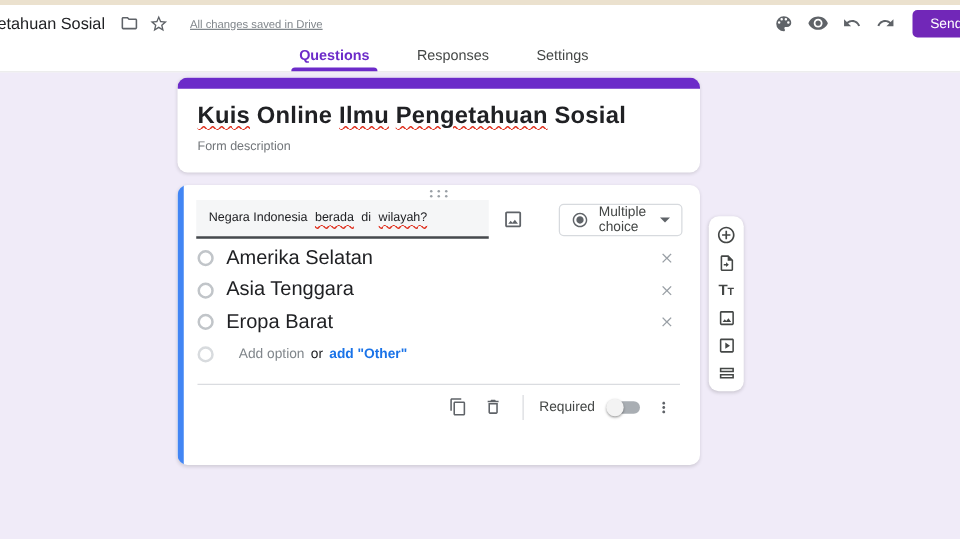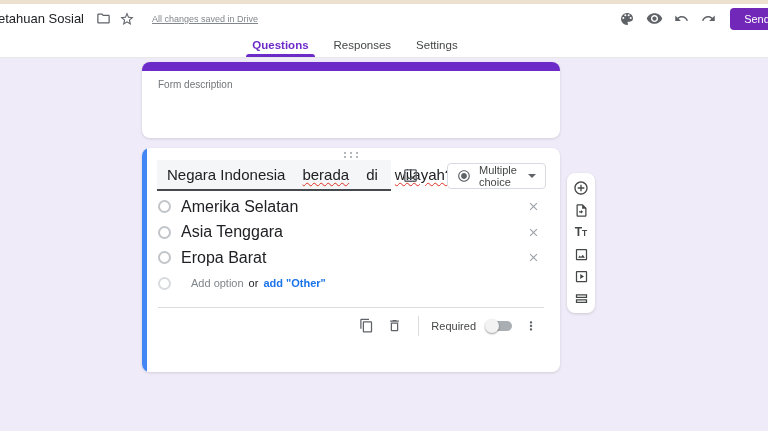--- a/index.html
+++ b/index.html
@@ -20,21 +20,21 @@
   .topbar{height:29px;background:#fff;display:flex;align-items:center;padding-left:0;}
   .doc-title{font-size:13px;color:#202124;margin-left:-2px;white-space:nowrap;}
   .tb-iconbtn{width:22px;height:22px;display:flex;align-items:center;justify-content:center;border-radius:50%;}
   .tb-left{display:flex;align-items:center;gap:2px;}
   .tb-left .tb-iconbtn:first-of-type{margin-left:6px;}
   .save-status{font-size:9px;color:#80868b;margin-left:12px;white-space:nowrap;text-decoration:underline;}
   .tb-right{margin-left:auto;display:flex;align-items:center;gap:5px;}
   .send-btn{width:54px;height:22px;background:var(--send);color:#fff;font-size:11px;border-radius:4px;margin-left:6px;margin-right:-16px;}
 
   
-  .tabs-row{height:25px;background:#fff;border-bottom:1px solid #e8e8e8;display:flex;justify-content:center;align-items:stretch;gap:19px;padding-right:58px;}
+  .tabs-row{height:25px;background:#fff;border-bottom:1px solid #e8e8e8;display:flex;justify-content:center;align-items:stretch;gap:32px;padding-right:58px;}
   .tab{font-size:11.5px;color:#444746;display:flex;align-items:center;position:relative;padding:0 3px;}
   .tab.active{color:var(--accent);font-weight:bold;}
   .tab.active::after{content:"";position:absolute;left:-3px;right:-3px;bottom:0;height:3px;background:var(--accent);border-radius:3px 3px 0 0;}
 
   
   .canvas{position:absolute;top:58px;left:0;right:0;bottom:0;background:var(--bg);}
 
   .card{position:absolute;background:#fff;border-radius:8px;box-shadow:0 1px 3px rgba(0,0,0,.13);}
 
   
@@ -43,21 +43,21 @@
   .form-title{margin:11px 16px 0;font-size:19px;color:#202124;letter-spacing:.2px;white-space:nowrap;}
   .form-desc{margin:8px 16px 0;font-size:10px;color:#717579;}
   .missp{text-decoration-line:underline;text-decoration-style:wavy;text-decoration-color:var(--red);text-decoration-thickness:1px;text-underline-offset:2px;}
 
   
   .question-card{left:142px;top:90px;width:418px;height:224px;overflow:hidden;}
   .active-border{position:absolute;left:0;top:0;bottom:0;width:5px;background:var(--blue);}
   .drag-handle{margin:4px auto 0;width:14px;display:grid;grid-template-columns:repeat(3,2px);grid-gap:2px 4px;justify-content:center;}
   .drag-handle i{width:2px;height:2px;border-radius:50%;background:#9aa0a6;}
   .q-row{display:flex;align-items:center;margin:2px 14px 0 15px;}
-  .q-input{width:234px;height:31px;background:#f5f6f7;border-bottom:2px solid #46494d;display:flex;align-items:center;padding:0 10px;font-size:15px;color:#202124;white-space:nowrap;gap:17px;}
+  .q-input{width:234px;height:31px;background:#f5f6f7;border-bottom:2px solid #46494d;display:flex;align-items:center;padding:0 10px;font-size:10px;color:#202124;white-space:nowrap;gap:6px;}
   .q-img-btn{width:24px;height:24px;margin-left:7px;display:flex;align-items:center;justify-content:center;}
   .type-select{margin-left:auto;width:99px;height:26px;border:1px solid #d7dade;border-radius:4px;display:flex;align-items:center;padding:0 9px;gap:8px;background:#fff;}
   .type-label{font-size:11px;color:#444746;flex:1;}
   .caret{width:0;height:0;border-left:4px solid transparent;border-right:4px solid transparent;border-top:4px solid #5f6368;}
 
   .options{margin-top:3px;}
   .opt-row{display:flex;align-items:center;height:25.5px;padding:0 19px 0 16px;}
   .radio{width:13px;height:13px;border:2px solid #c1c5c9;border-radius:50%;flex:none;}
   .radio.faded{border-color:#d8dbde;}
   .opt-label{font-size:16px;color:#202124;margin-left:10px;}
@@ -148,20 +148,21 @@
   <nav class="tabs-row">
     <div class="tab active">Questions</div>
     <div class="tab">Responses</div>
     <div class="tab">Settings</div>
   </nav>
 
   <main class="canvas">
 
     <section class="card header-card">
       <div class="purple-bar"></div>
+      <h1 class="form-title"><span class="missp">Kuis</span> <span>Online</span> <span class="missp">Ilmu</span> <span class="missp">Pengetahuan</span> <span>Sosial</span></h1>
       <div class="form-desc">Form description</div>
     </section>
 
     <section class="card question-card">
       <div class="active-border"></div>
       <div class="drag-handle">
           <i></i>
           <i></i>
           <i></i>
           <i></i>

